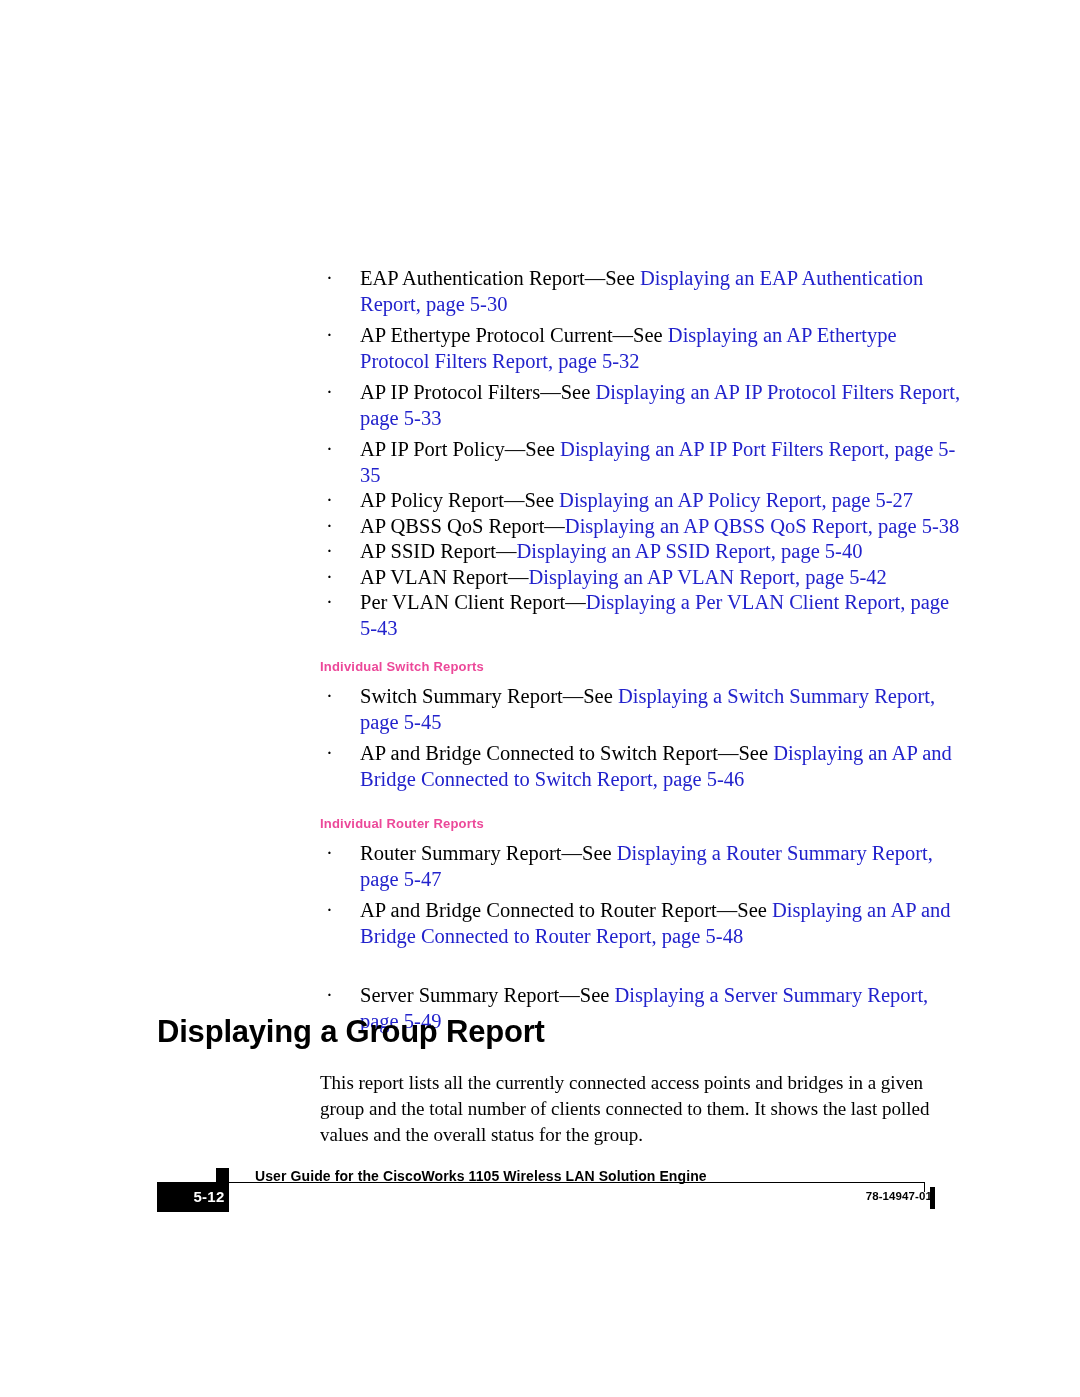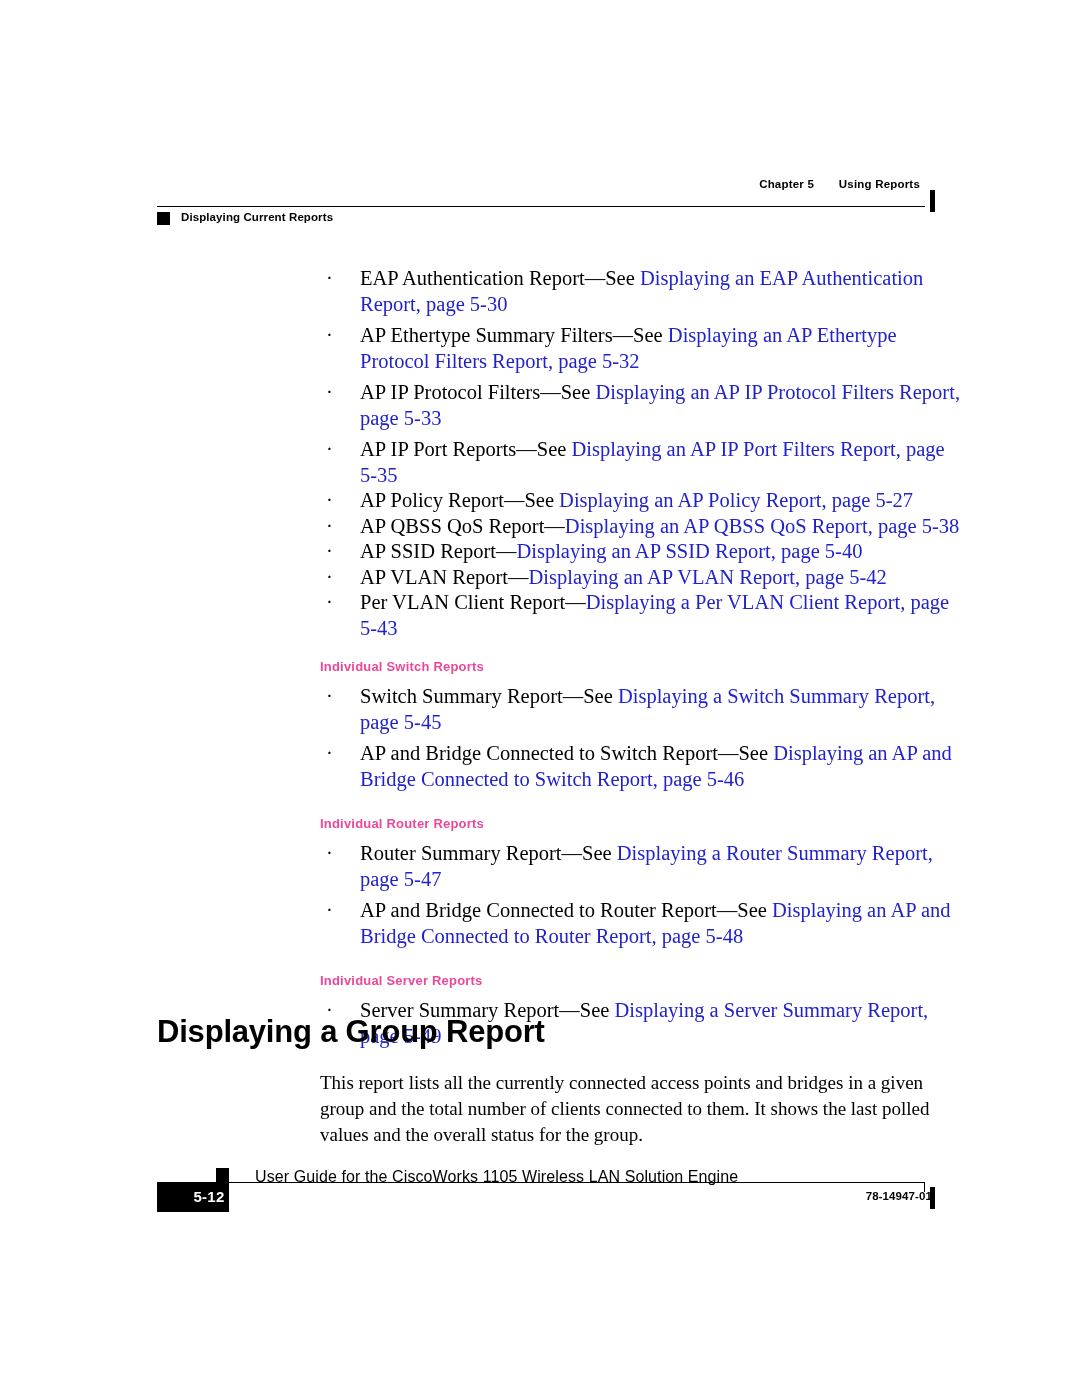--- a/index.html
+++ b/index.html
@@ -170,22 +170,22 @@
     top: 0px;
     width: 13px;
     height: 14px;
     background: #000000;
   }
   .footer-guide {
     position: absolute;
     left: 255px;
     top: 0px;
     font-family: "Liberation Sans", sans-serif;
-    font-weight: normal;
-    font-size: 16px;
+    font-weight: bold;
+    font-size: 14px;
     letter-spacing: 0.1px;
     white-space: nowrap;
   }
   .footer-rule {
     position: absolute;
     left: 229px;
     top: 14px;
     width: 696px;
     height: 1px;
     background: #000000;
@@ -238,50 +238,39 @@
     width: 5px;
     height: 22px;
     background: #000000;
   }
 </style>
 </head>
 <body>
 
 <div class="page">
 
-  <div class="header">
-    <div class="header-chapter">
-      <span>Chapter 5</span>
-      <span class="sep"></span>
-      <span>Using Reports</span>
-    </div>
-    <div class="header-endbar"></div>
-    <div class="header-rule"></div>
-    <div class="header-square"></div>
-    <div class="header-section">Displaying Current Reports</div>
-  </div>
 
   <div class="content">
 
     <ul class="bullets">
       <li class="bullet">
         <span class="dot">·</span>
         <span class="plain">EAP Authentication Report—See </span><span class="lnk">Displaying an EAP Authentication Report, page 5-30</span>
       </li>
       <li class="bullet">
         <span class="dot">·</span>
-        <span class="plain">AP Ethertype Summary Filters—See </span><span class="lnk">Displaying an AP Ethertype Protocol Filters Report, page 5-32</span>
+        <span class="plain">AP Ethertype Protocol Current—See </span><span class="lnk">Displaying an AP Ethertype Protocol Filters Report, page 5-32</span>
       </li>
       <li class="bullet">
         <span class="dot">·</span>
         <span class="plain">AP IP Protocol Filters—See </span><span class="lnk">Displaying an AP IP Protocol Filters Report, page 5-33</span>
       </li>
       <li class="bullet tight">
         <span class="dot">·</span>
-        <span class="plain">AP IP Port Reports—See </span><span class="lnk">Displaying an AP IP Port Filters Report, page 5-35</span>
+        <span class="plain">AP IP Port Policy—See </span><span class="lnk">Displaying an AP IP Port Filters Report, page 5-35</span>
       </li>
       <li class="bullet tight">
         <span class="dot">·</span>
         <span class="plain">AP Policy Report—See </span><span class="lnk">Displaying an AP Policy Report, page 5-27</span>
       </li>
       <li class="bullet tight">
         <span class="dot">·</span>
         <span class="plain">AP QBSS QoS Report—</span><span class="lnk">Displaying an AP QBSS QoS Report, page 5-38</span>
       </li>
       <li class="bullet tight">
@@ -322,21 +311,20 @@
         <span class="dot">·</span>
         <span class="plain">Router Summary Report—See </span><span class="lnk">Displaying a Router Summary Report, page 5-47</span>
       </li>
       <li class="bullet">
         <span class="dot">·</span>
         <span class="plain">AP and Bridge Connected to Router Report—See </span><span class="lnk">Displaying an AP and Bridge Connected to Router Report, page 5-48</span>
       </li>
     </ul>
 
     <div class="gap-before-sub"></div>
-    <div class="subhead">Individual Server Reports</div>
     <div class="gap-after-sub"></div>
 
     <ul class="bullets">
       <li class="bullet">
         <span class="dot">·</span>
         <span class="plain">Server Summary Report—See </span><span class="lnk">Displaying a Server Summary Report, page 5-49</span>
       </li>
     </ul>
 
   </div>

